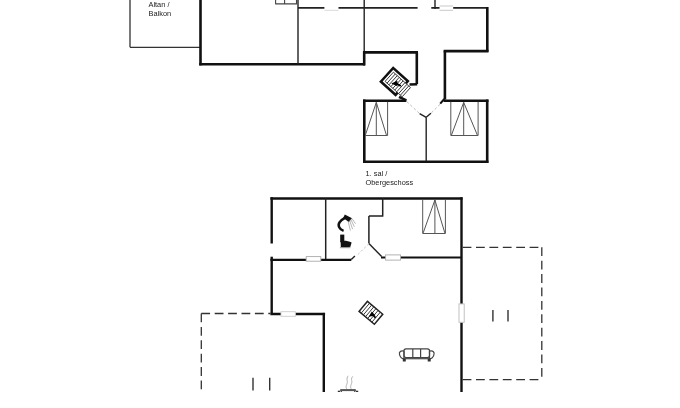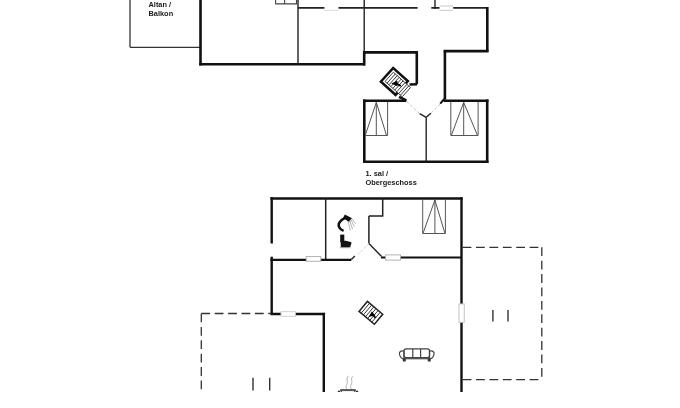--- a/index.html
+++ b/index.html
@@ -1,16 +1,16 @@
 <!DOCTYPE html>
 <html><head>
 <meta charset="utf-8">
 <style>
 html,body{margin:0;padding:0;background:#fff;}
-#plan{width:680px;height:392px;position:relative;font-family:"Liberation Sans",sans-serif;font-weight:bold;}
+#plan{width:680px;height:392px;position:relative;font-family:"Liberation Sans",sans-serif;}
 text{font-family:"Liberation Sans",sans-serif;fill:#1a1a1a;}
 </style>
 </head>
 <body>
 <div id="plan">
 <svg width="680" height="408" viewBox="0 0 680 408" xmlns="http://www.w3.org/2000/svg">
 <rect width="680" height="408" fill="#ffffff"></rect>
 
 <g stroke="#333" stroke-width="1.3" fill="none">
 <path d="M130,0 V47.3 M130,47.3 H200"></path>

